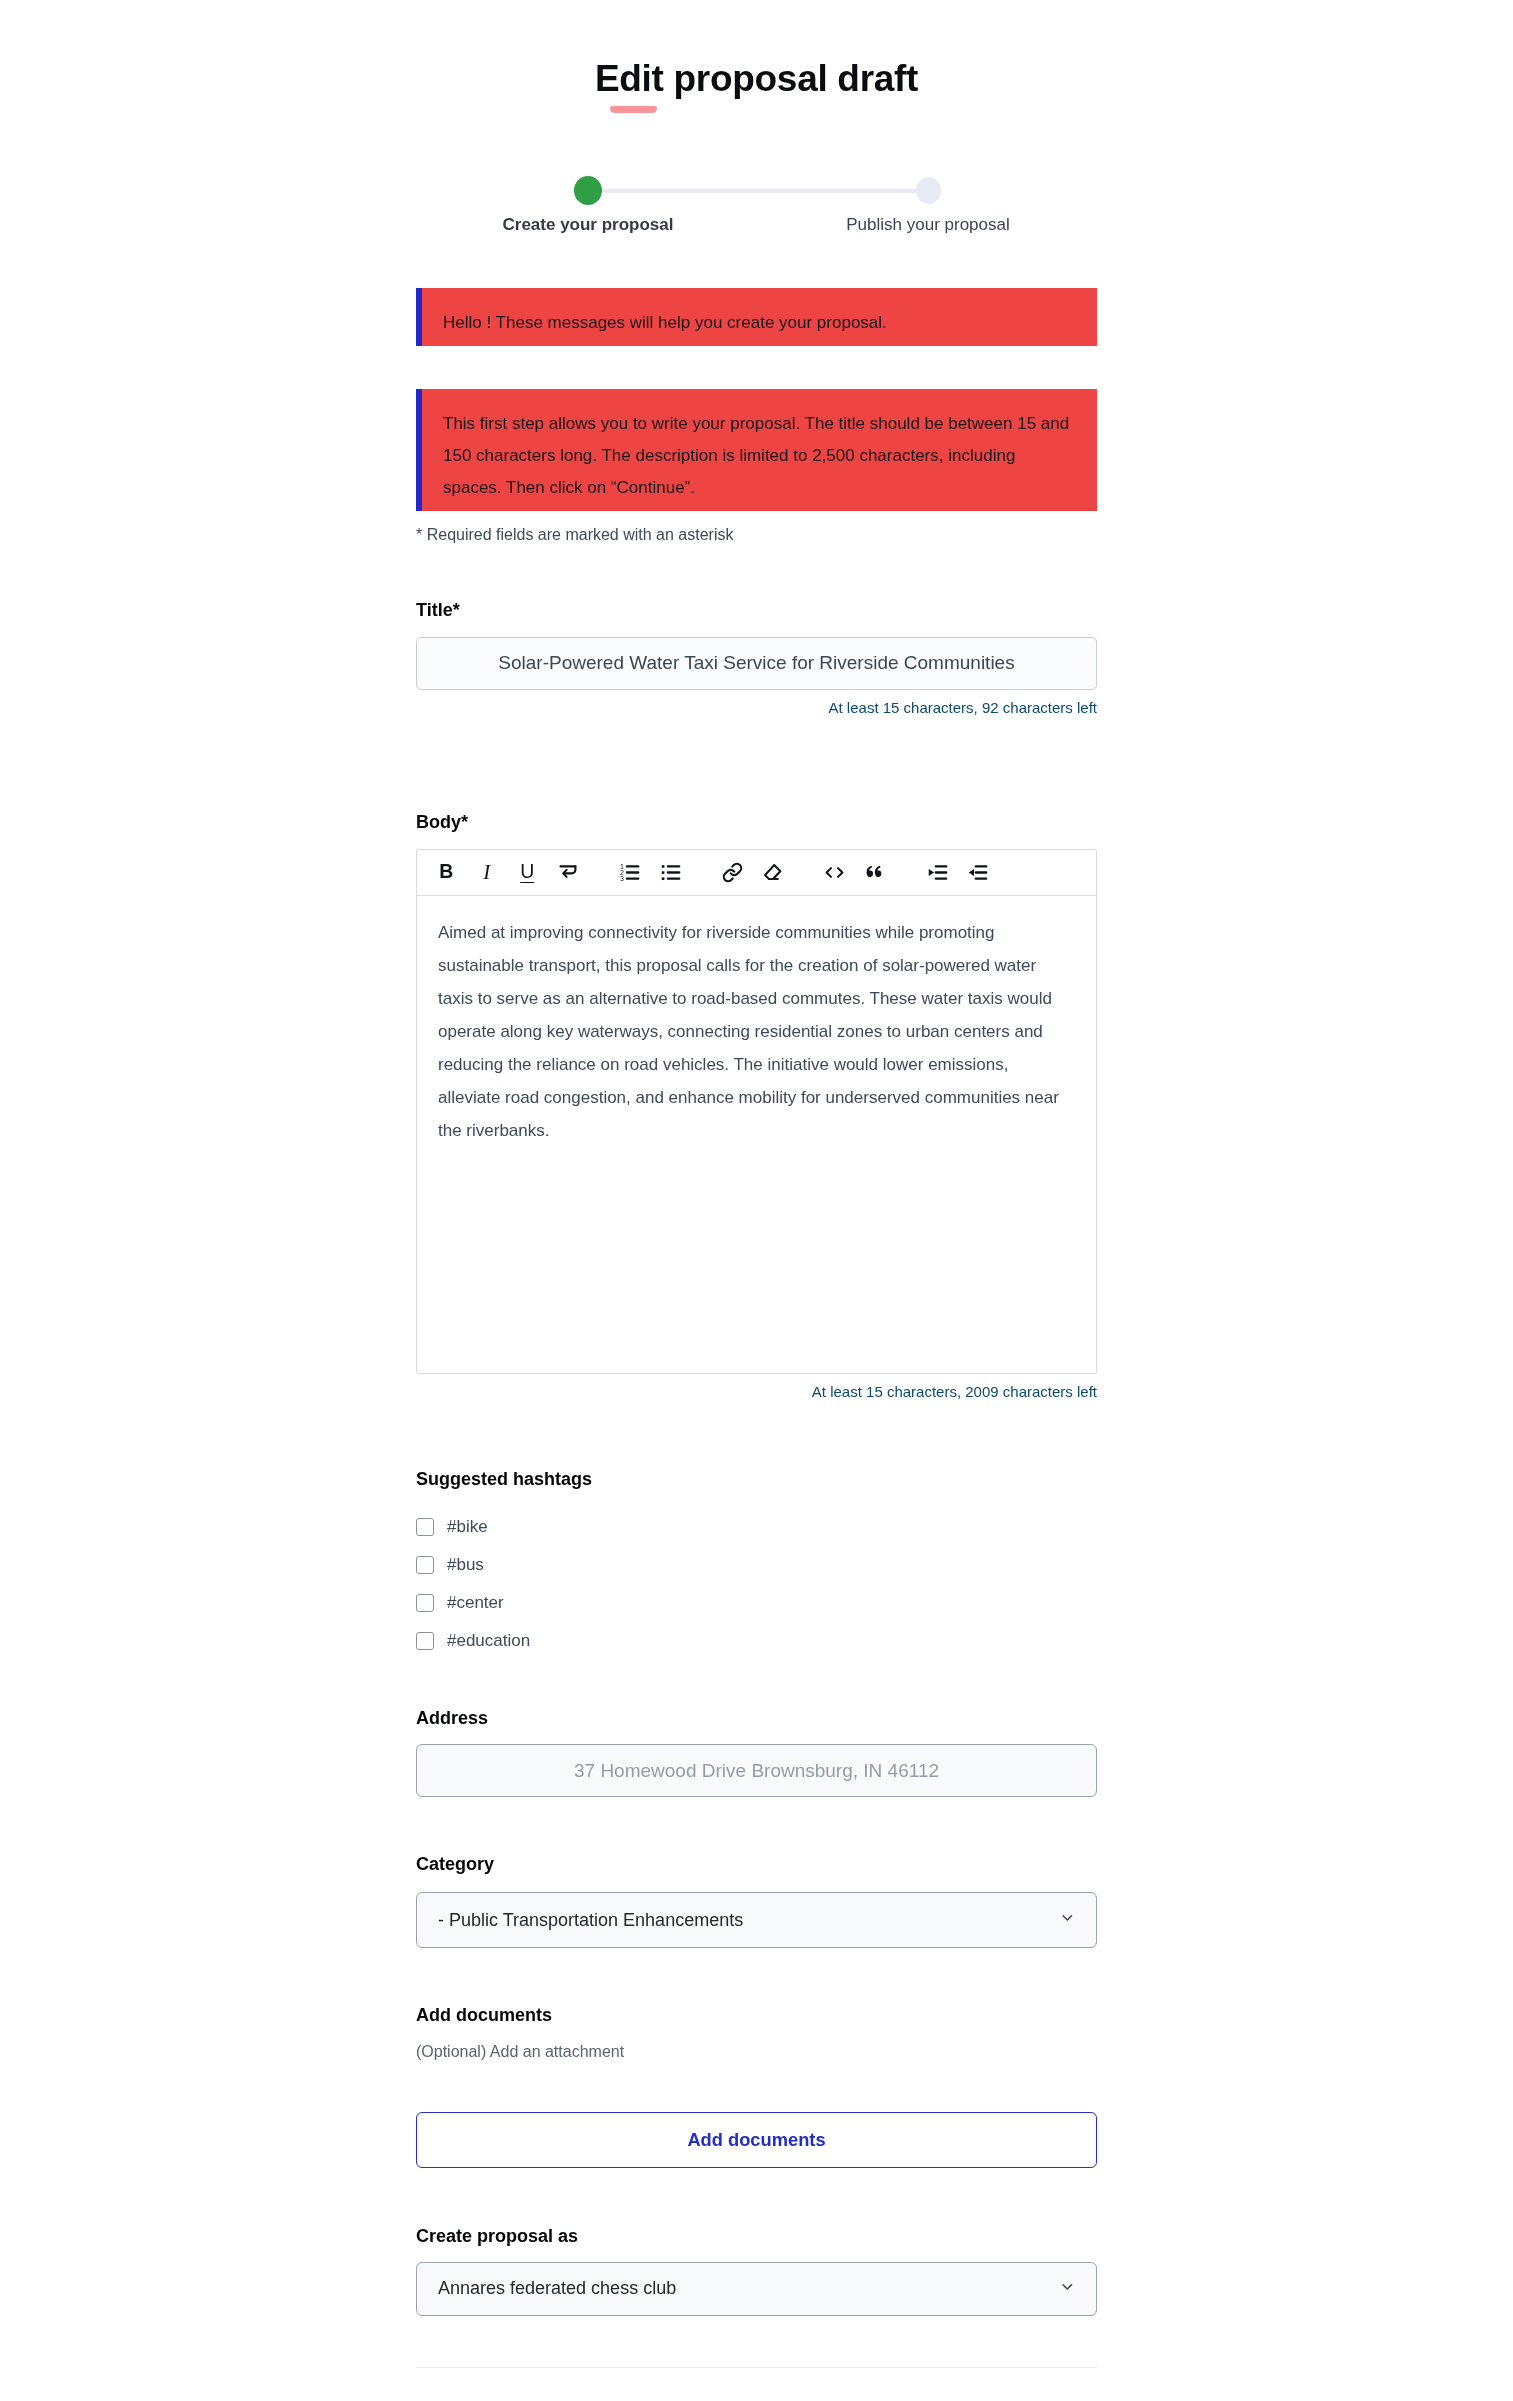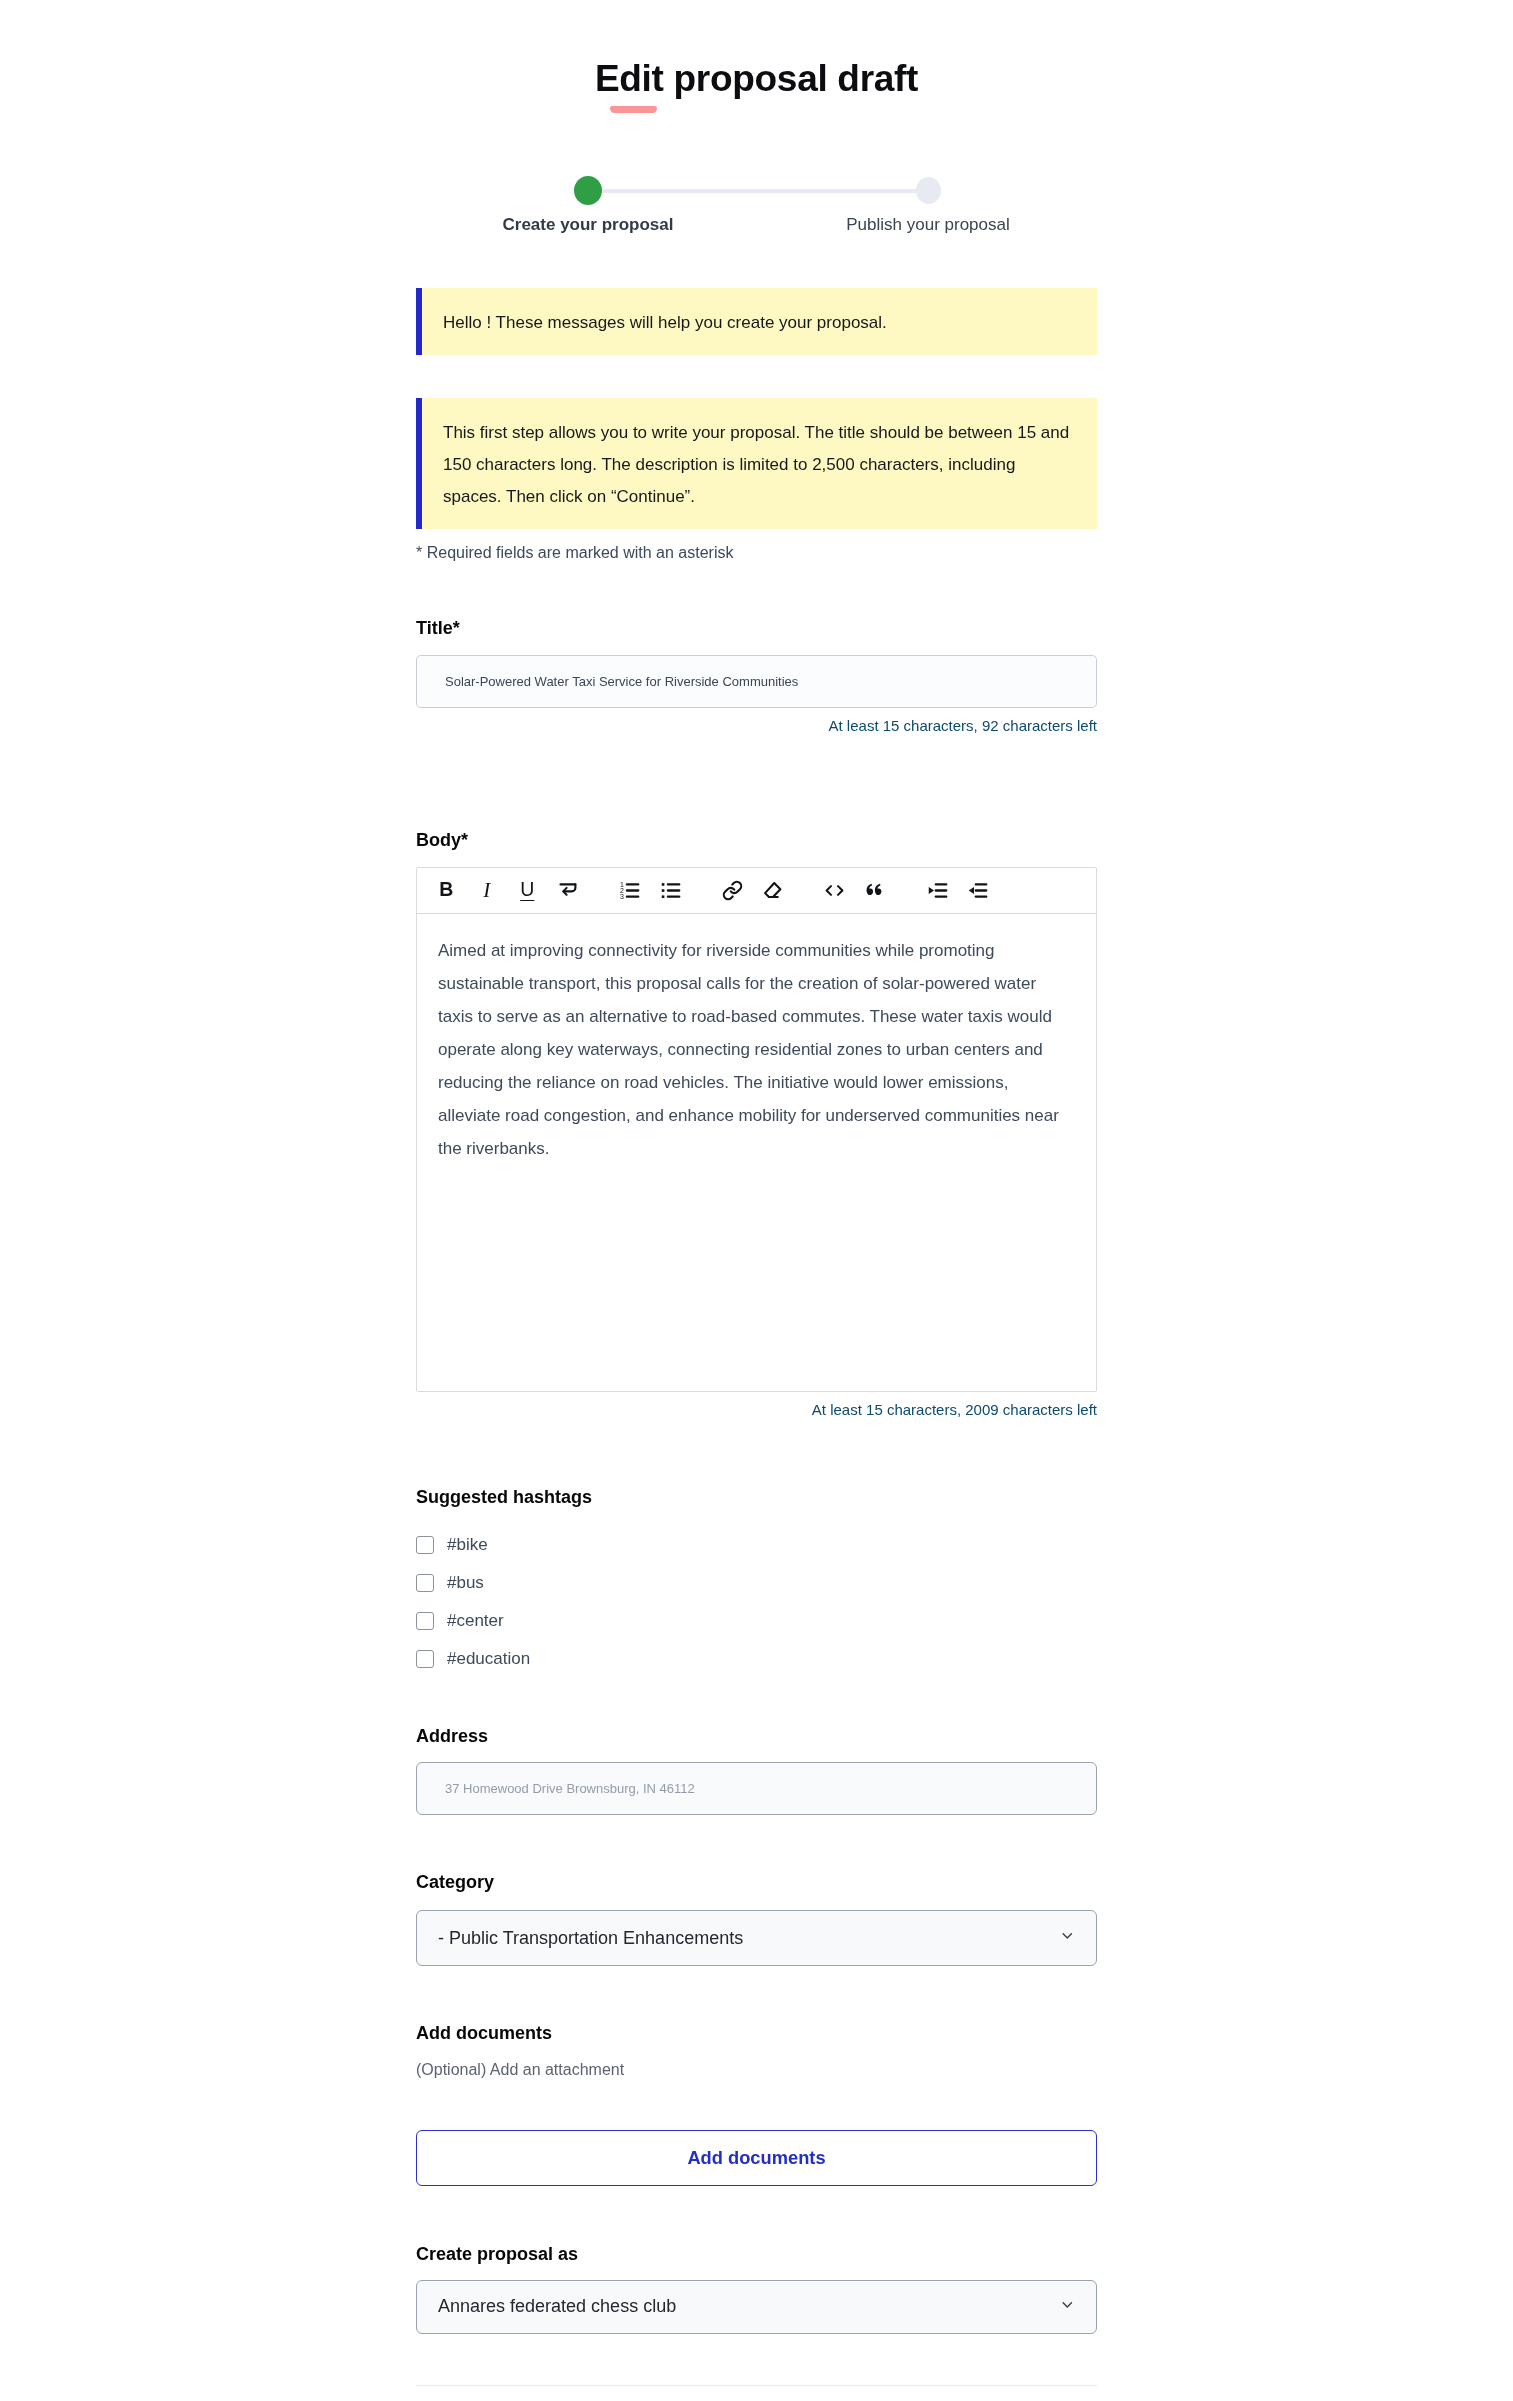--- a/index.html
+++ b/index.html
@@ -56,23 +56,23 @@
   }
   .step-label {
     position: absolute; top: 44px; width: 248px;
     text-align: center; font-size: 17px;
   }
   .step-label.active { left: 48px; font-weight: 700; color: #333b49; }
   .step-label.pending { left: 388px; font-weight: 400; color: #3a4454; }
 
   
   .callout {
-    background: #fef9c3;
+    background: #ef4444;
     border-left: 6px solid #2328c8;
-    padding: 19px 26px 16px 21px;
+    padding: 19px 26px 7px 21px;
     font-size: 17px;
     line-height: 32px;
     color: #17181c;
   }
   .callout-1 { margin-top: 51px; }
   .callout-2 { margin-top: 43px; }
 
   .required-note {
     margin-top: 15.4px;
     font-size: 16px;
@@ -87,25 +87,26 @@
   }
   .mt-section { margin-top: 59px; }
   .text-input {
     display: block;
     width: 100%;
     margin-top: 15.4px;
     height: 53px;
     border: 1.2px solid #c9ced6;
     border-radius: 4.7px;
     background: #fbfcfe;
-    padding: 0 28px;
+    padding: 0 21px;
     font-family: "Liberation Sans", sans-serif;
-    font-size: 13px;
+    font-size: 19px;
     color: #3a4655;
     outline: none;
+    text-align: center;
   }
   .text-input.gray-border { border-color: #9aa3af; background: #f8fafc; border-radius: 6px; }
   .text-input::placeholder { color: #949ca9; opacity: 1; }
   .helper {
     margin-top: 9.5px;
     text-align: right;
     font-size: 15px;
     color: #0c4a6e;
   }
 

